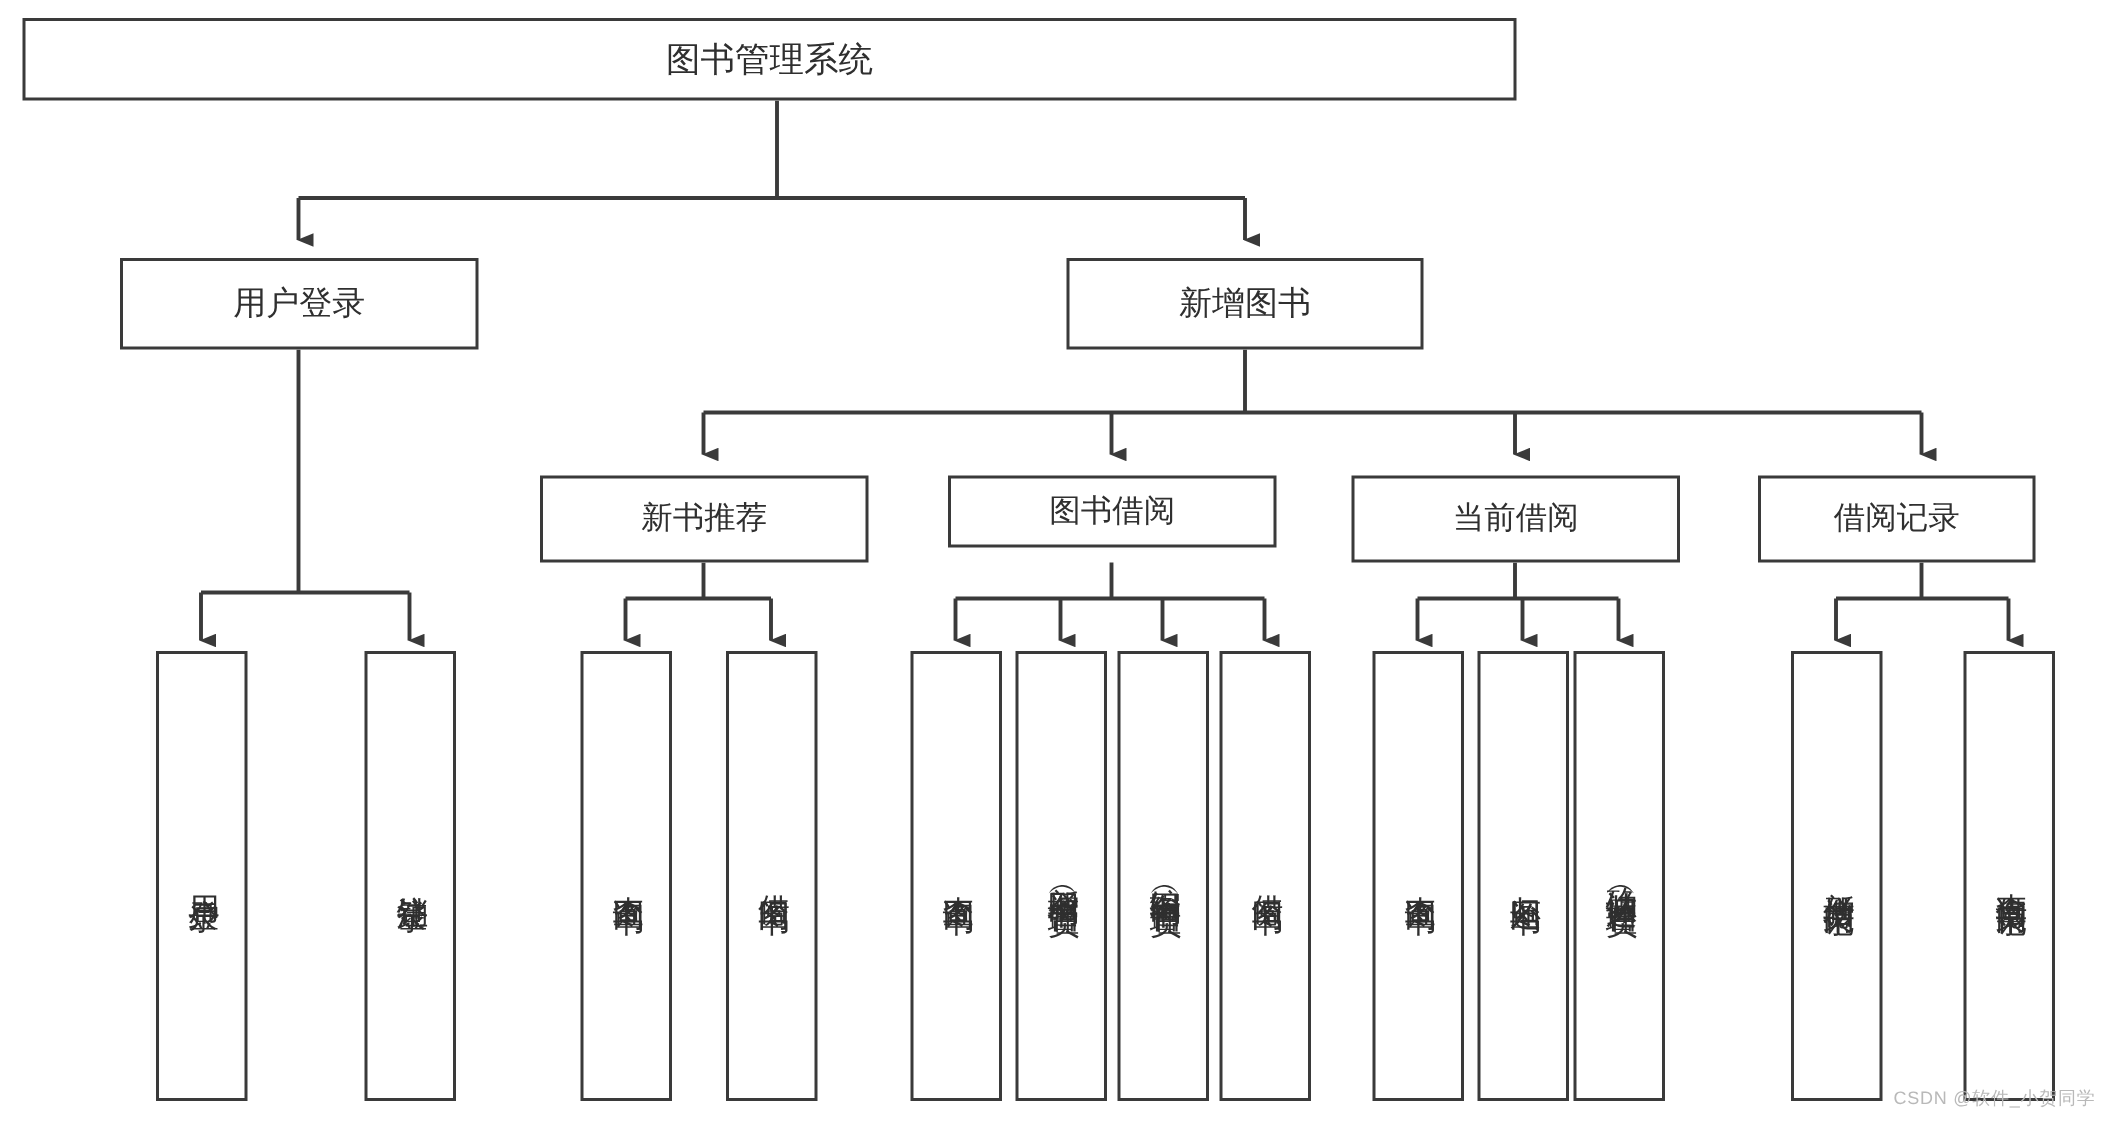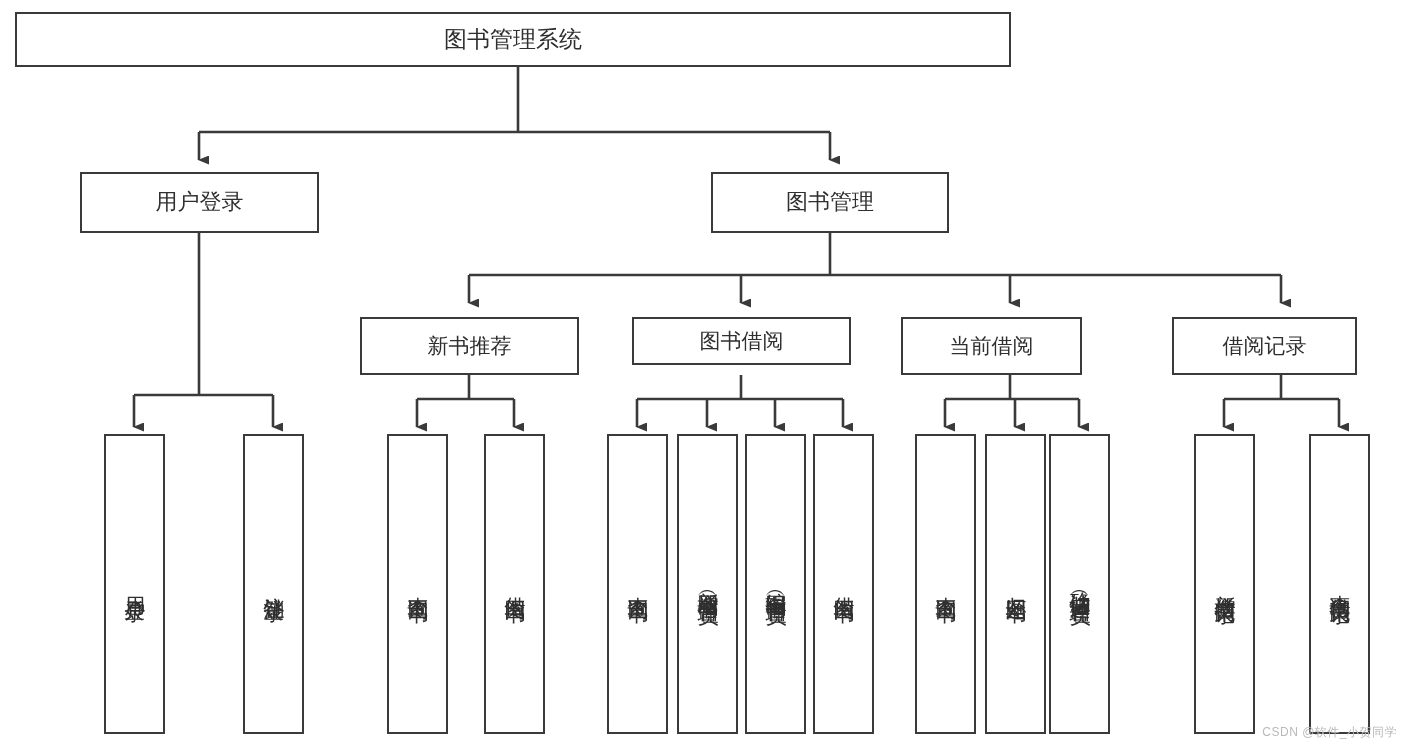--- a/index.html
+++ b/index.html
@@ -129,30 +129,30 @@
   </svg>
 
   <div class="node root" style="left:15px; top:12px; width:996px; height:55px;">
     <span>图书管理系统</span>
   </div>
 
   <div class="node lvl2" style="left:80px; top:172px; width:239px; height:61px;">
     <span>用户登录</span>
   </div>
   <div class="node lvl2" style="left:711px; top:172px; width:238px; height:61px;">
-    <span>图书管理</span>
+    <span>新增图书</span>
   </div>
 
   <div class="node lvl3" style="left:360px; top:317px; width:219px; height:58px;">
     <span>新书推荐</span>
   </div>
   <div class="node lvl3" style="left:632px; top:317px; width:219px; height:48px;">
     <span>图书借阅</span>
   </div>
-  <div class="node lvl3" style="left:901px; top:317px; width:181px; height:58px;">
+  <div class="node lvl3" style="left:901px; top:317px; width:219px; height:58px;">
     <span>当前借阅</span>
   </div>
   <div class="node lvl3" style="left:1172px; top:317px; width:185px; height:58px;">
     <span>借阅记录</span>
   </div>
 
   <div class="node leaf" style="left:104px; top:434px; width:61px; height:300px;">
     <span class="vtext">用户登录</span>
   </div>
   <div class="node leaf" style="left:243px; top:434px; width:61px; height:300px;">

